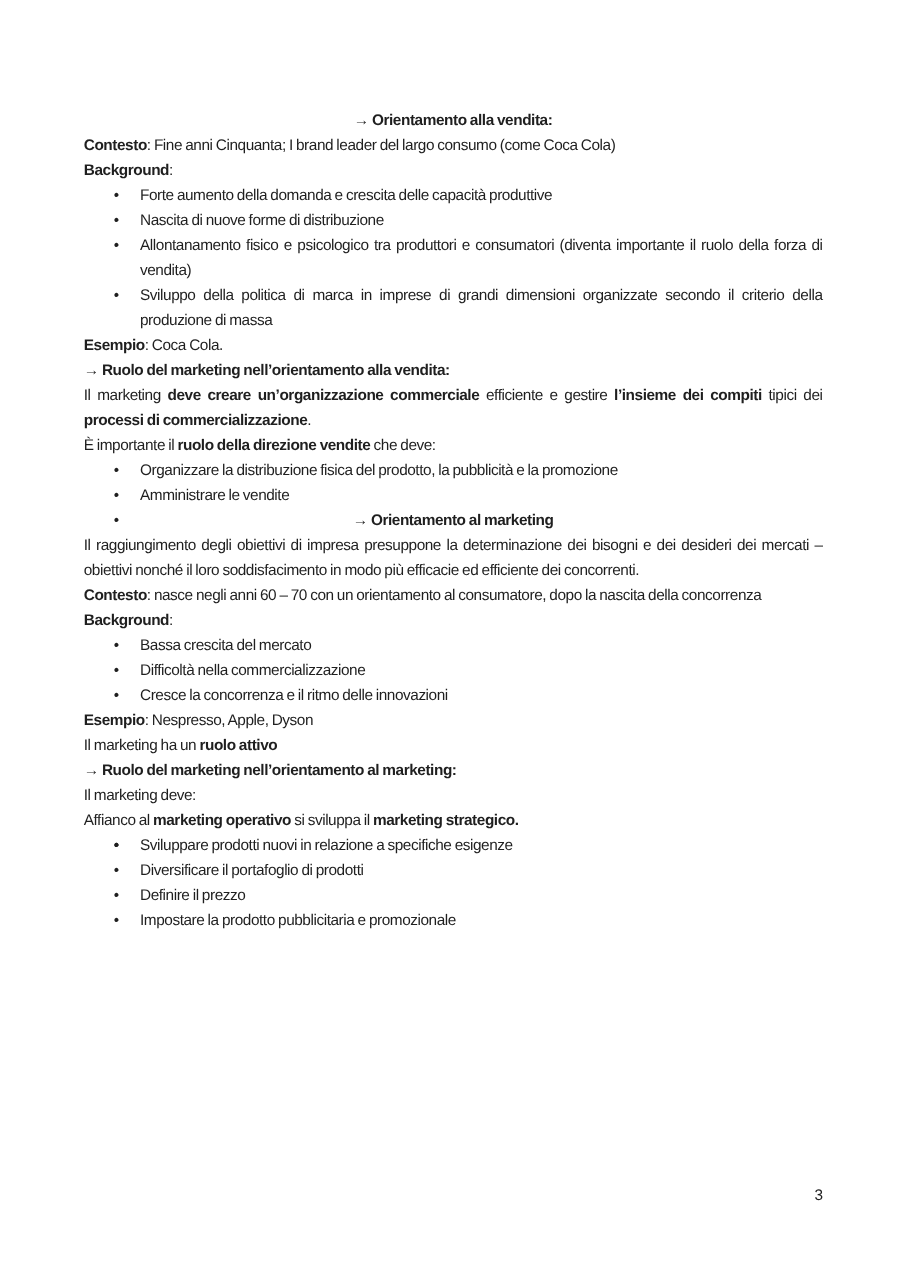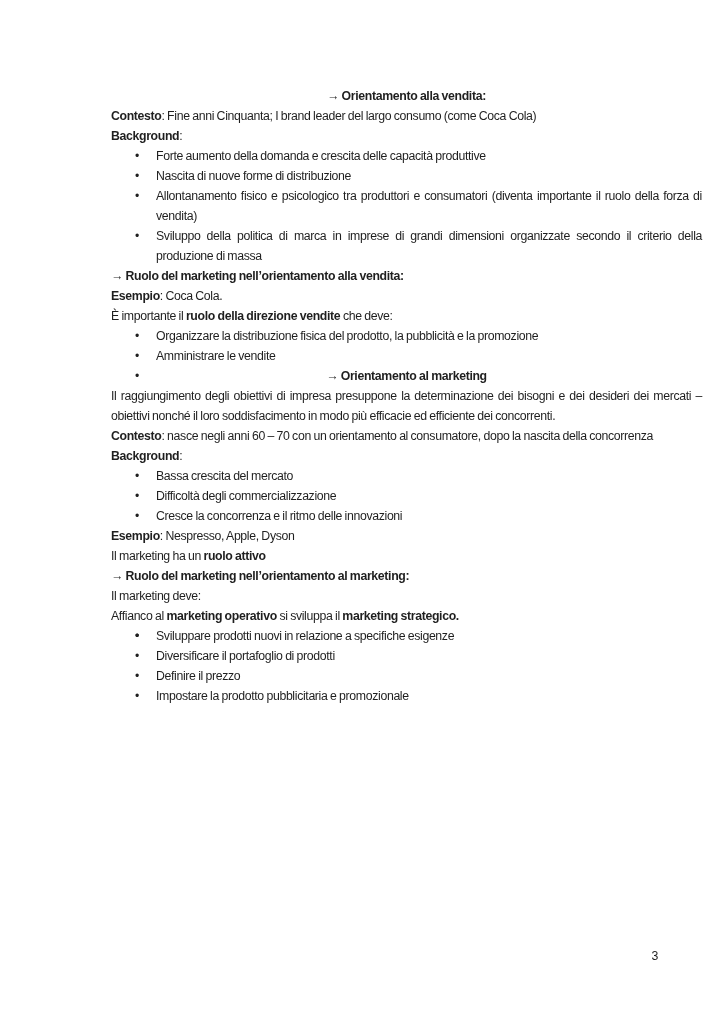--- a/index.html
+++ b/index.html
@@ -19,21 +19,20 @@
     line-height: 20px;
     letter-spacing: -0.35px;
     word-spacing: -0.5px;
     overflow: hidden;
   }
   .content {
     position: absolute;
     left: 67px;
     top: 86px;
     width: 591px;
-    margin-left: 44px;
   }
   .content p {
     margin: 0;
     text-align: justify;
   }
   p.heading {
     text-align: center;
     font-weight: 700;
   }
   .b { font-weight: 700; }
@@ -69,35 +68,36 @@
   <div class="content">
       <p class="heading"><span class="b">→ Orientamento alla vendita:</span></p>
       <p class="para"><span class="b">Contesto</span><span>: Fine anni Cinquanta; I brand leader del largo consumo (come Coca Cola)</span></p>
       <p class="para"><span class="b">Background</span><span>:</span></p>
       <ul class="bullets">
         <li><span class="dot">•</span><span><span>Forte aumento della domanda e crescita delle capacità produttive</span></span></li>
         <li><span class="dot">•</span><span><span>Nascita di nuove forme di distribuzione</span></span></li>
         <li><span class="dot">•</span><span><span>Allontanamento fisico e psicologico tra produttori e consumatori (diventa importante il ruolo della forza di vendita)</span></span></li>
         <li><span class="dot">•</span><span><span>Sviluppo della politica di marca in imprese di grandi dimensioni organizzate secondo il criterio della produzione di massa</span></span></li>
       </ul>
+      <p class="para gap1"><span class="b">Esempio</span><span>: Coca Cola.</span></p>
       <p class="para gap1"><span class="b">→ Ruolo del marketing nell’orientamento alla vendita:</span></p>
-      <p class="para gap1"><span class="b">Esempio</span><span>: Coca Cola.</span></p>
+      <p class="para gap1"><span>Il marketing </span><span class="b">deve creare un’organizzazione commerciale</span><span> efficiente e gestire </span><span class="b">l’insieme dei compiti</span><span> tipici dei </span><span class="b">processi di commercializzazione</span><span>.</span></p>
       <p class="para"><span>È importante il </span><span class="b">ruolo della direzione vendite</span><span> che deve:</span></p>
       <ul class="bullets">
         <li><span class="dot">•</span><span><span>Organizzare la distribuzione fisica del prodotto, la pubblicità e la promozione</span></span></li>
         <li><span class="dot">•</span><span><span>Amministrare le vendite</span></span></li>
         <li><span class="dot">•</span></li>
       </ul>
       <p class="heading gap2"><span class="b">→ Orientamento al marketing</span></p>
       <p class="para gap1"><span>Il raggiungimento degli obiettivi di impresa presuppone la determinazione dei bisogni e dei desideri dei mercati – obiettivi nonché il loro soddisfacimento in modo più efficacie ed efficiente dei concorrenti.</span></p>
       <p class="para"><span class="b">Contesto</span><span>: nasce negli anni 60 – 70 con un orientamento al consumatore, dopo la nascita della concorrenza</span></p>
       <p class="para"><span class="b">Background</span><span>:</span></p>
       <ul class="bullets">
         <li><span class="dot">•</span><span><span>Bassa crescita del mercato</span></span></li>
-        <li><span class="dot">•</span><span><span>Difficoltà degli commercializzazione</span></span></li>
+        <li><span class="dot">•</span><span><span>Difficoltà nella commercializzazione</span></span></li>
         <li><span class="dot">•</span><span><span>Cresce la concorrenza e il ritmo delle innovazioni</span></span></li>
       </ul>
       <p class="para gap1"><span class="b">Esempio</span><span>: Nespresso, Apple, Dyson</span></p>
       <p class="para gap1"><span>Il marketing ha un </span><span class="b">ruolo attivo</span></p>
       <p class="para gap1"><span class="b">→ Ruolo del marketing nell’orientamento al marketing:</span></p>
       <p class="para"><span>Il marketing deve:</span></p>
       <p class="para"><span>Affianco al </span><span class="b">marketing operativo</span><span> si sviluppa il </span><span class="b">marketing strategico.</span></p>
       <ul class="bullets">
         <li><span class="dot">•</span></li>
         <li><span class="dot">•</span><span><span>Sviluppare prodotti nuovi in relazione a specifiche esigenze</span></span></li>

